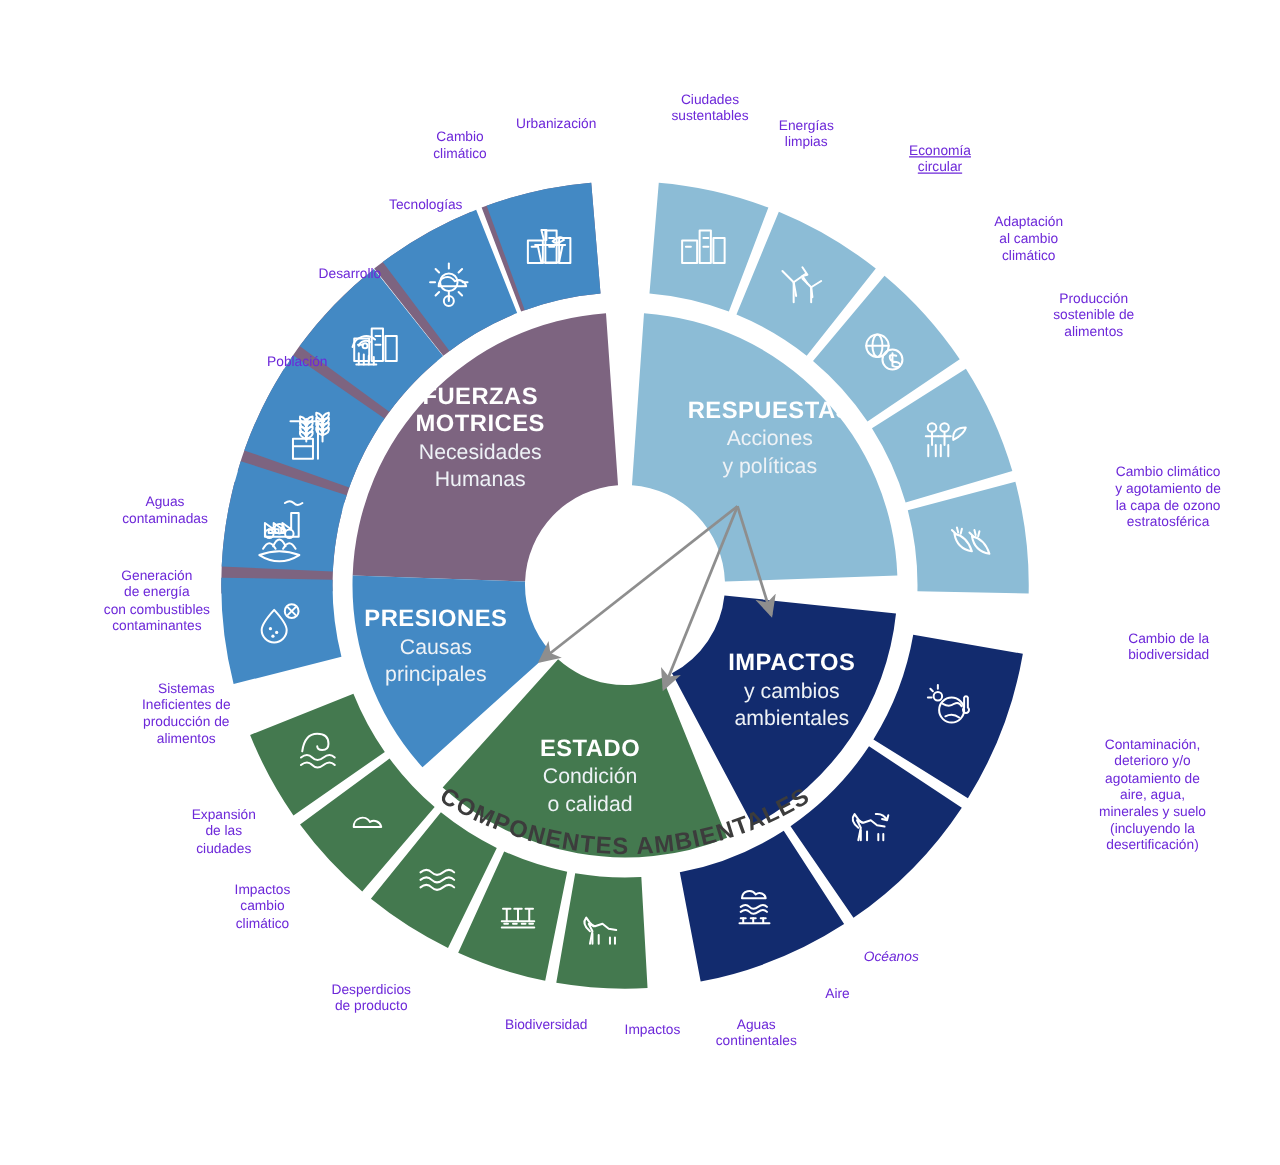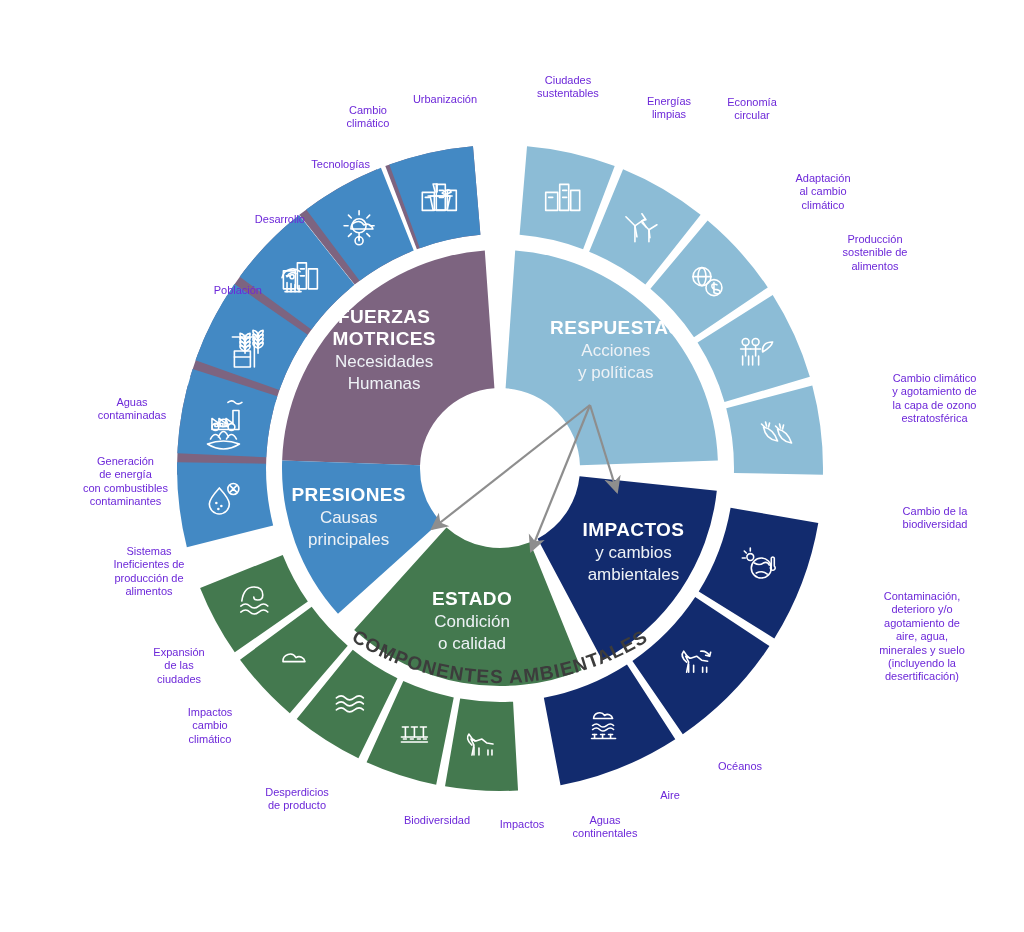--- a/index.html
+++ b/index.html
@@ -255,23 +255,23 @@
 
   <div id="labels">
       <div class="olabel ta-r" style="left: 132px; top: 284px; width: 130px;">Población</div>
       <div class="olabel ta-r" style="left: 175px; top: 213px; width: 130px;">Desarrollo</div>
       <div class="olabel ta-r" style="left: 230px; top: 158px; width: 140px; text-align: right;">Tecnologías</div>
       <div class="olabel ta-c" style="left: 318px; top: 104px; width: 100px;">Cambio
 climático</div>
       <div class="olabel ta-c" style="left: 380px; top: 93px; width: 130px;">Urbanización</div>
       <div class="olabel ta-c" style="left: 508px; top: 74px; width: 120px;">Ciudades
 sustentables</div>
-      <div class="olabel ta-c" style="left: 614px; top: 95px; width: 110px;">Energías
+      <div class="olabel ta-c" style="left: 590px; top: 95px; width: 110px;">Energías
 limpias</div>
-      <div class="olabel ta-c" style="left: 692px; top: 96px; width: 120px;">Economía
+      <div class="olabel ta-c" style="left: 692px; top: 115px; width: 120px; text-decoration: underline;">Economía
 circular</div>
       <div class="olabel ta-c" style="left: 758px; top: 172px; width: 130px;">Adaptación
 al cambio
 climático</div>
       <div class="olabel ta-c" style="left: 800px; top: 233px; width: 150px;">Producción
 sostenible de
 alimentos</div>
       <div class="olabel ta-c" style="left: 852px; top: 372px; width: 165px;">Cambio climático
 y agotamiento de
 la capa de ozono
@@ -283,21 +283,21 @@
 agotamiento de
 aire, agua,
 minerales y suelo
 (incluyendo la
 desertificación)</div>
       <div class="olabel ta-c" style="left: 372px; top: 814px; width: 130px;">Biodiversidad</div>
       <div class="olabel ta-c" style="left: 477px; top: 818px; width: 90px;">Impactos</div>
       <div class="olabel ta-c" style="left: 540px; top: 814px; width: 130px;">Aguas
 continentales</div>
       <div class="olabel ta-c" style="left: 630px; top: 789px; width: 80px;">Aire</div>
-      <div class="olabel ta-c" style="left: 695px; top: 760px; width: 90px;">Océanos</div>
+      <div class="olabel ta-c" style="left: 668px; top: 760px; width: 90px; font-style: italic;">Océanos</div>
       <div class="olabel ta-c" style="left: 72px; top: 396px; width: 120px;">Aguas
 contaminadas</div>
       <div class="olabel ta-c" style="left: 48px; top: 455px; width: 155px;">Generación
 de energía
 con combustibles
 contaminantes</div>
       <div class="olabel ta-c" style="left: 84px; top: 545px; width: 130px;">Sistemas
 Ineficientes de
 producción de
 alimentos</div>

